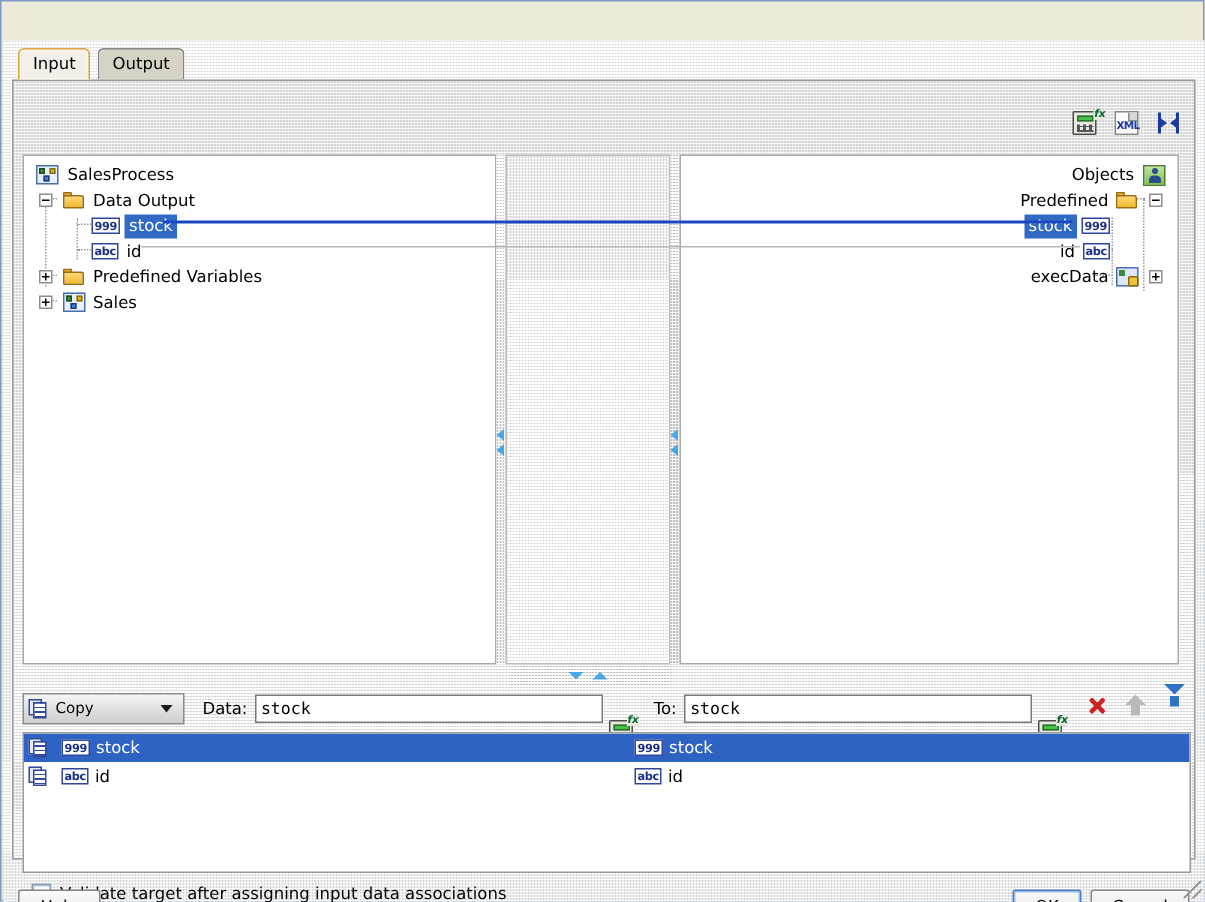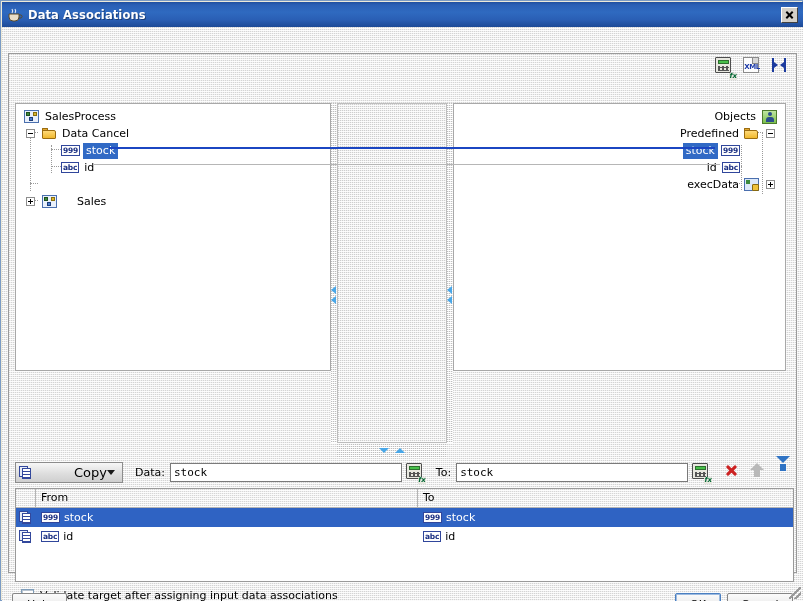--- a/index.html
+++ b/index.html
@@ -135,21 +135,21 @@
     gap: 8px;
     align-items: center;
   }
   .tbtn {
     width: 20px; height: 20px;
     position: relative;
     cursor: pointer;
   }
 
   
-  .ico { position: relative; display: inline-block; }
+  .ico { position: relative; display: inline-block; margin-top: 17px; }
 
   
   .ico-calc {
     width: 16px; height: 16px;
     box-sizing: border-box;
     background: #e8e8e0;
     border: 1px solid #4d4d4d;
     border-radius: 1px;
   }
   .ico-calc::before {
@@ -219,21 +219,21 @@
     width: 0; height: 0;
     border-top: 3px solid transparent;
     border-bottom: 3px solid transparent;
   }
   .ico-merge .ar.a1 { left: 3px;  border-left: 4px solid #1b3a9e; }
   .ico-merge .ar.a2 { right: 3px; border-right: 4px solid #1b3a9e; }
 
   
   .treepane {
     position: absolute;
-    top: 49px; height: 268px;
+    top: 49px; height: 340px;
     box-sizing: border-box;
     background: #ffffff;
     border: 1px solid #a8a8a8;
     overflow: hidden;
   }
   #tree-left  { left: 6px;  width: 316px; }
   #tree-right { left: 444px; width: 333px; }
 
   
   #midpane {
@@ -455,21 +455,21 @@
     width: 108px; height: 21px;
     box-sizing: border-box;
     border: 1px solid #8c8c8c;
     background: linear-gradient(to bottom,#f7f7f7,#dedede 55%,#cfcfcf);
     display: flex;
     align-items: center;
     padding: 0 2px 0 3px;
     cursor: pointer;
     position: relative;
   }
-  .combo .lbl { flex: 1 1 auto; padding-left: 4px; font-size: 13px; text-align: right; }
+  .combo .lbl { flex: 1 1 auto; padding-left: 4px; font-size: 10px; }
   .combo .caret {
     width: 0; height: 0;
     border-left: 4px solid transparent;
     border-right: 4px solid transparent;
     border-top: 5px solid #1a1a1a;
     margin-right: 5px;
   }
   .ico-copy {
     width: 14px; height: 13px;
     position: relative; flex: 0 0 auto;
@@ -639,35 +639,31 @@
       repeating-linear-gradient(90deg,#bdbdbd 0 2px, #f2f2f2 2px 6px);
   }
 </style>
 </head>
 <body>
 
 <div id="deskstrip"></div>
 
 <div id="dialog">
 
-  <div id="titlebar">
-    <span class="tb-icon">
-      <svg width="16" height="16" viewBox="0 0 16 16">
-        <path d="M2 7 h10 v3 a4 4 0 0 1 -4 4 h-2 a4 4 0 0 1 -4 -4 z" fill="#e8ddc8" stroke="#5a4a2a" stroke-width="1"></path>
-        <path d="M12 8 h2 a1.6 1.6 0 0 1 0 3 h-2" fill="none" stroke="#5a4a2a" stroke-width="1"></path>
-        <path d="M5 2 q1.5 2 0 4 M8 2 q1.5 2 0 4" fill="none" stroke="#ffffff" stroke-width="1.2" opacity="0.85"></path>
-      </svg>
-    </span>
-    <span class="tb-title">Data Associations</span>
-    <span class="tb-spacer"></span>
-    <span class="close-btn"></span>
-  </div>
 
   <div id="content">
 
+    <div id="tabstrip">
+      <div id="tab-input" class="tab sel">
+        <span>Input</span>
+      </div>
+      <div id="tab-output" class="tab">
+        <span>Output</span>
+      </div>
+    </div>
 
     <div id="mainpanel">
 
       <div id="toolbar">
         <span class="tbtn">
           <span class="ico ico-calc"></span>
           <span class="fx-badge">fx</span>
         </span>
         <span class="tbtn">
           <span class="ico ico-xml">
@@ -701,42 +697,50 @@
           </span>
           <span class="tlabel" style="margin-left:4px;">SalesProcess</span>
         </div>
 
         <div class="trow" style="left:10px; top:21px;">
           <span class="exp"></span>
           <span class="ico-folder" style="margin-left:7px;">
             <span class="tab-t"></span>
               <span class="bod"></span>
           </span>
-          <span class="tlabel" style="margin-left:3px;">Data Cancel</span>
+          <span class="tlabel" style="margin-left:3px;">Data Output</span>
         </div>
 
         <div class="trow" style="left:45px; top:38px;">
           <span class="badge">999</span>
           <span class="tlabel sel" style="margin-left:3px;">stock</span>
         </div>
 
         <div class="trow" style="left:45px; top:55px;">
           <span class="badge">abc</span>
           <span class="tlabel" style="margin-left:3px;">id</span>
         </div>
 
+        <div class="trow" style="left:10px; top:72px;">
+          <span class="exp plus"></span>
+          <span class="ico-folder" style="margin-left:7px;">
+            <span class="tab-t"></span>
+              <span class="bod"></span>
+          </span>
+          <span class="tlabel" style="margin-left:3px;">Predefined Variables</span>
+        </div>
 
         <div class="trow" style="left:10px; top:89px;">
           <span class="exp plus"></span>
           <span class="ico-proc" style="margin-left:7px;">
             <span class="n n1"></span>
               <span class="n n2"></span>
               <span class="n n3"></span>
           </span>
-          <span class="tlabel" style="margin-left:18px;">Sales</span>
+          <span class="tlabel" style="margin-left:3px;">Sales</span>
         </div>
       </div>
 
       <div id="vsplit-left" class="vsplit">
         <span class="arr up"></span>
         <span class="arr down"></span>
       </div>
 
       <div id="midpane"></div>
 
@@ -834,25 +838,20 @@
           </span>
         </span>
         <span class="icobtn" style="margin-left:8px;">
           <span class="ico-arr down">
             <span class="head"></span><span class="stem"></span>
           </span>
         </span>
       </div>
 
       <div id="table">
-        <div class="thead">
-          <div class="th c0"></div>
-          <div class="th c1">From</div>
-          <div class="th c2">To</div>
-        </div>
 
         <div class="tr sel">
           <div class="td c0">
             <span class="ico-copy">
               <span class="pg back"></span>
                 <span class="pg front"></span>
             </span>
           </div>
           <div class="td c1">
             <span class="badge">999</span>

